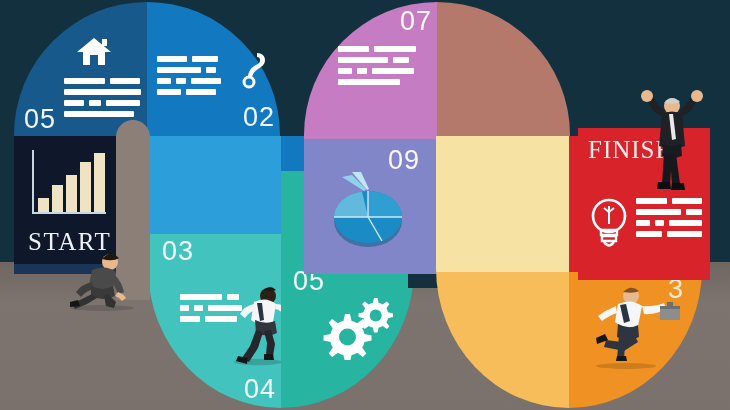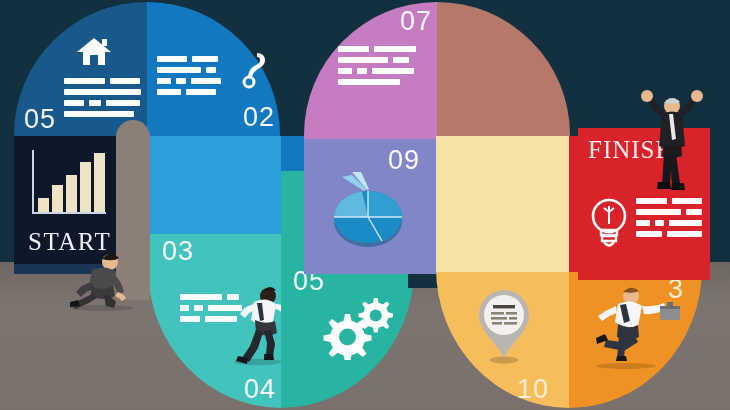--- a/index.html
+++ b/index.html
@@ -355,37 +355,20 @@
   </div>
 
   <div id="bowlR" class="tile">
     <div id="r09"></div>
     <div id="r10"></div>
     <div id="r11top"></div>
     <div id="r11"></div>
   </div>
 
 
-  <div class="tile" style="left:437px;top:272px;width:133px;height:136px">
-    <svg class="pin" style="left:36px;top:14px;width:62px;height:80px" viewBox="0 0 62 80">
-      <ellipse cx="31" cy="74" rx="14" ry="3.5" fill="rgba(0,0,0,.18)"></ellipse>
-      <path d="M31 4 a25 25 0 0 1 25 25 c0 16 -18 28 -25 43 c-7 -15 -25 -27 -25 -43 a25 25 0 0 1 25 -25z" fill="#b9b6b2"></path>
-      <circle cx="31" cy="29" r="20" fill="#f2f1ef"></circle>
-      <g>
-        <rect x="20" y="19" width="22" height="3.4" fill="#4a443c"></rect>
-        <rect x="18" y="26" width="13" height="2.6" fill="#8a8378"></rect>
-        <rect x="33" y="26" width="11" height="2.6" fill="#8a8378"></rect>
-        <rect x="18" y="31" width="16" height="2.6" fill="#8a8378"></rect>
-        <rect x="36" y="31" width="8" height="2.6" fill="#8a8378"></rect>
-        <rect x="19" y="36" width="10" height="2.6" fill="#8a8378"></rect>
-        <rect x="31" y="36" width="13" height="2.6" fill="#8a8378"></rect>
-      </g>
-    </svg>
-    <div class="num" style="left:80px;top:104px;color:#fdf2dc">10</div>
-  </div>
 
   <div class="tile" style="left:570px;top:272px;width:140px;height:136px">
     <svg class="fig" style="left:6px;top:8px;width:110px;height:92px" viewBox="0 0 110 92">
       <circle cx="55" cy="16" r="8" fill="#e8b98e"></circle>
       <path d="M47 12 q8 -8 16 -1 q-5 3 -16 1z" fill="#8a4f1f"></path>
       <path d="M42 24 q13 -6 24 2 l-4 20 q-13 4 -23 -4z" fill="#f4f6f8"></path>
       <path d="M44 25 l4 18 l6 -2 l-4 -17z" fill="#2b3340"></path>
       <path d="M66 26 q12 1 22 -3 l2 6 q-10 6 -22 5z" fill="#f4f6f8"></path>
       <path d="M40 26 q-10 4 -18 10 l4 5 q8 -6 15 -8z" fill="#f4f6f8"></path>
       <path d="M84 26 h20 v14 h-20z" fill="#8d8d8d"></path>

